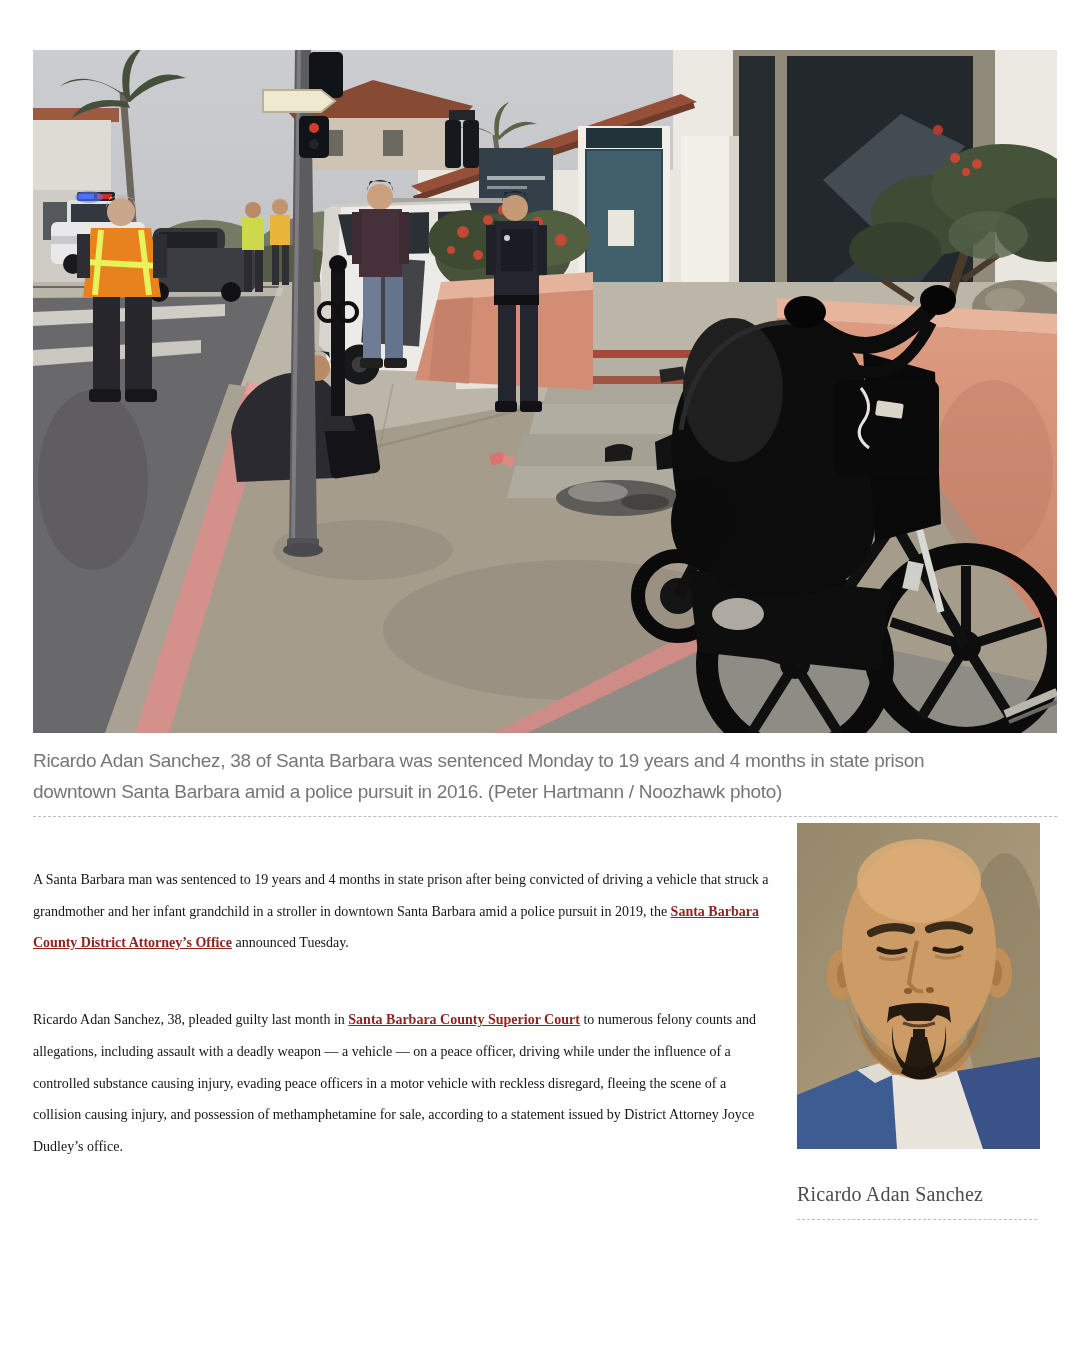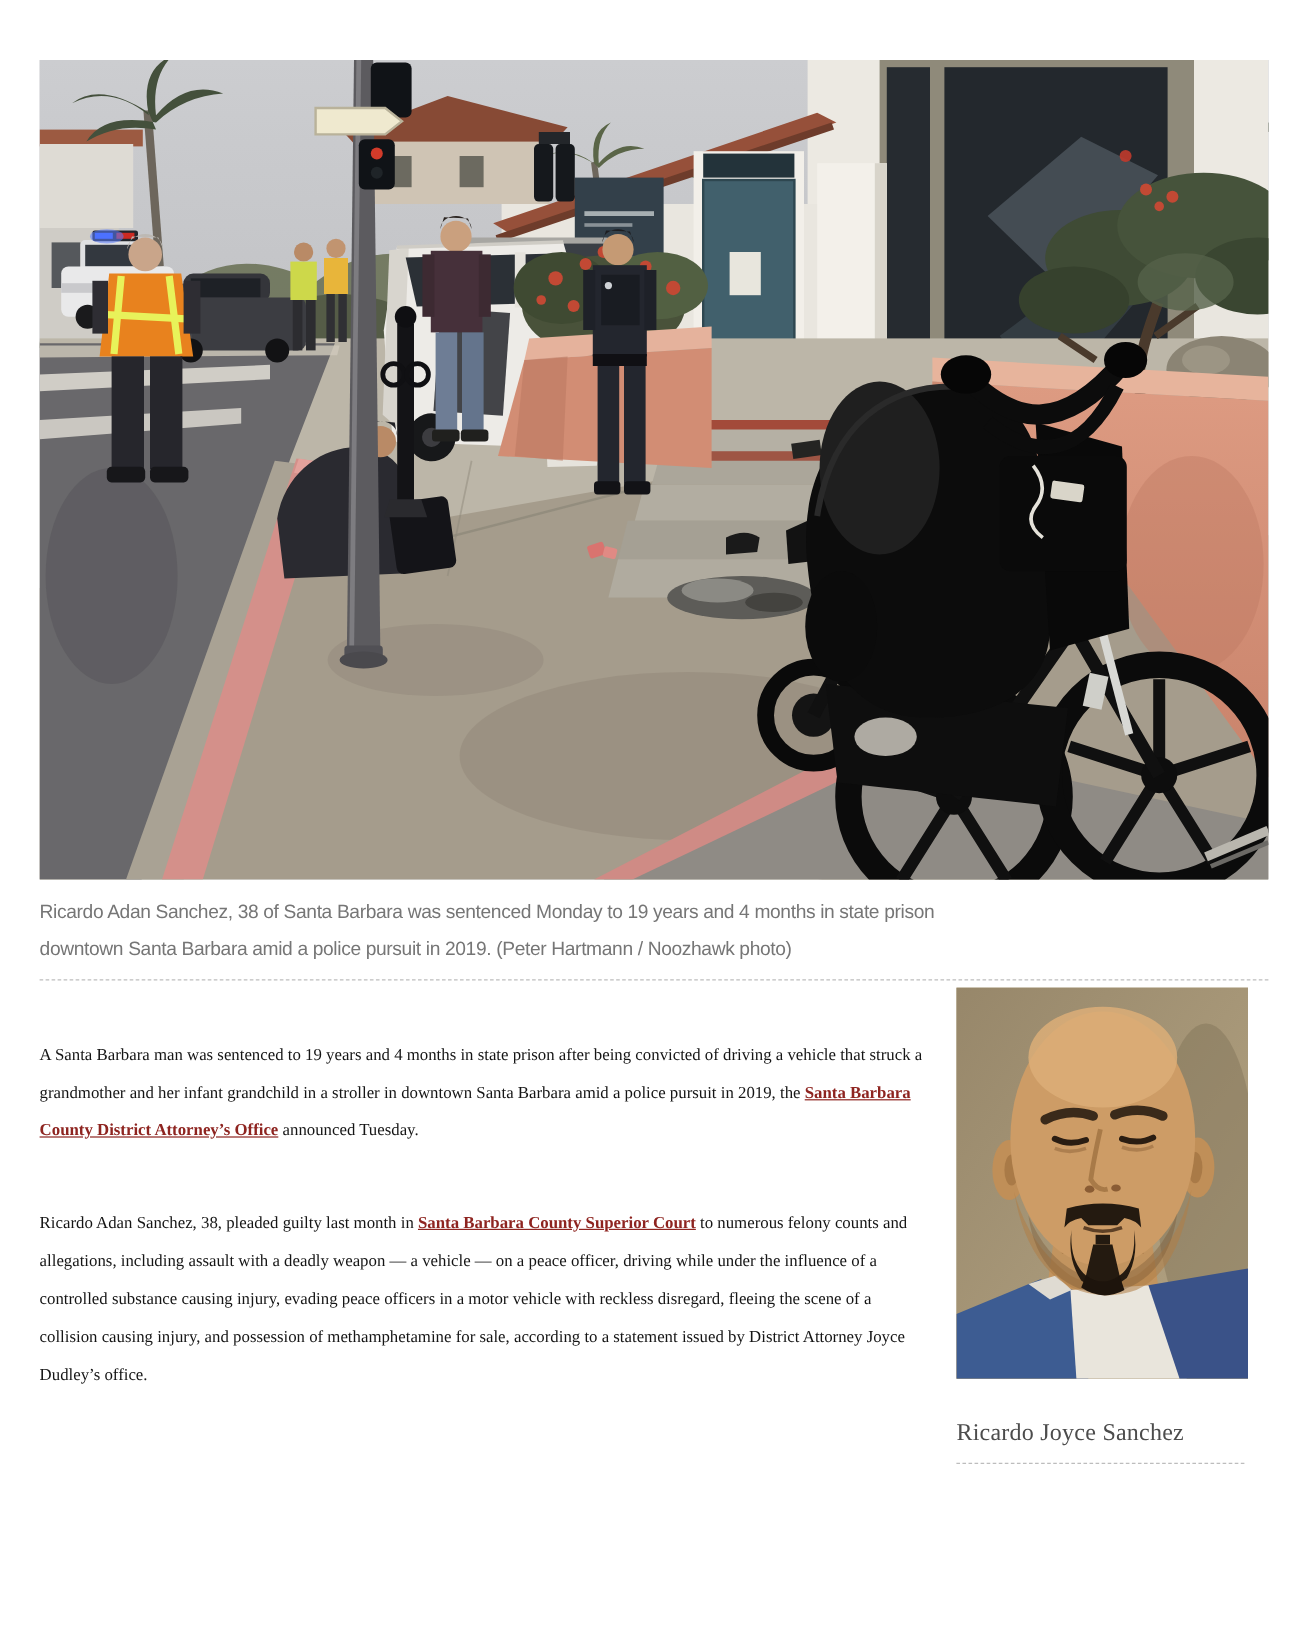--- a/index.html
+++ b/index.html
@@ -13,21 +13,21 @@
   html,body{margin:0;padding:0;}
   body{
     width:1088px;height:1365px;background:#ffffff;overflow:hidden;
     font-family:"Liberation Serif", serif;
   }
   .page{padding:50px 31px 0 33px;}
   .hero-photo{display:block;width:1024px;height:683px;background:#c7c8ca;}
   .hero-caption{
     margin-top:12px;width:1024px;
     font-family:"Liberation Sans", sans-serif;
-    font-size:16px;line-height:31px;color:var(--caption-gray);
+    font-size:19px;line-height:31px;color:var(--caption-gray);
     letter-spacing:-0.3px;
   }
   .dashed{border:none;border-top:1px dashed var(--separator-gray);height:0;margin:0;}
   .sep-full{margin-top:9px;width:1024px;}
   .content{display:flex;align-items:flex-start;width:1024px;}
   .main-col{
     width:742px;padding-top:47px;
     font-size:14px;line-height:31.7px;color:var(--body-text);
   }
   .main-col p{margin:0 0 45px 0;}
@@ -383,21 +383,21 @@
       </g>
 
       <g>
         <path d="M972,664 L1024,642" stroke="#b9b6ae" stroke-width="8"></path>
         <path d="M976,672 L1024,652" stroke="#6b6965" stroke-width="4"></path>
       </g>
     </svg>
 
     <figcaption class="hero-caption">
       <div>Ricardo Adan Sanchez, 38 of Santa Barbara was sentenced Monday to 19 years and 4 months in state prison</div>
-      <div>downtown Santa Barbara amid a police pursuit in 2019. (Peter Hartmann / Noozhawk photo)</div>
+      <div>downtown Santa Barbara amid a police pursuit in 2016. (Peter Hartmann / Noozhawk photo)</div>
     </figcaption>
   </figure>
 
   <hr class="dashed sep-full">
 
   <div class="content">
     <div class="main-col">
       <p><span>A Santa Barbara man was sentenced to 19 years and 4 months in state prison after being convicted of driving a vehicle that struck a grandmother and her infant grandchild in a stroller in downtown Santa Barbara amid a police pursuit in 2019, the </span><a href="#" class="article-link">Santa Barbara County District Attorney’s Office</a><span> announced Tuesday.</span></p>
       <p><span>Ricardo Adan Sanchez, 38, pleaded guilty last month in </span><a href="#" class="article-link">Santa Barbara County Superior Court</a><span> to numerous felony counts and allegations, including assault with a deadly weapon — a vehicle — on a peace officer, driving while under the influence of a controlled substance causing injury, evading peace officers in a motor vehicle with reckless disregard, fleeing the scene of a collision causing injury, and possession of methamphetamine for sale, according to a statement issued by District Attorney Joyce Dudley’s office.</span></p>
     </div>
@@ -450,17 +450,17 @@
           <ellipse cx="133" cy="167" rx="4" ry="3" fill="#8a5c34"></ellipse>
 
           <path d="M92,184 Q122,176 152,184 L154,200 Q150,194 140,192 L134,198 L110,198 L104,192 Q94,194 90,200 Z" fill="#241a10"></path>
           <path d="M106,200 Q122,206 138,200" stroke="#5d4026" stroke-width="3" fill="none"></path>
           <path d="M96,202 Q92,226 104,244 Q122,258 142,242 Q152,224 148,202 Q150,230 136,240 L130,214 L114,214 L108,240 Q94,228 96,202 Z" fill="#241a10"></path>
           <path d="M108,240 Q122,250 136,240 L140,252 Q122,262 104,250 Z" fill="#1d140c"></path>
           <rect x="116" y="206" width="12" height="8" fill="#241a10"></rect>
         </g>
       </svg>
 
-      <div class="mug-caption">Ricardo Joyce Sanchez</div>
+      <div class="mug-caption">Ricardo Adan Sanchez</div>
       <hr class="dashed sep-mug">
     </aside>
   </div>
 </div>
 
 </body></html>

